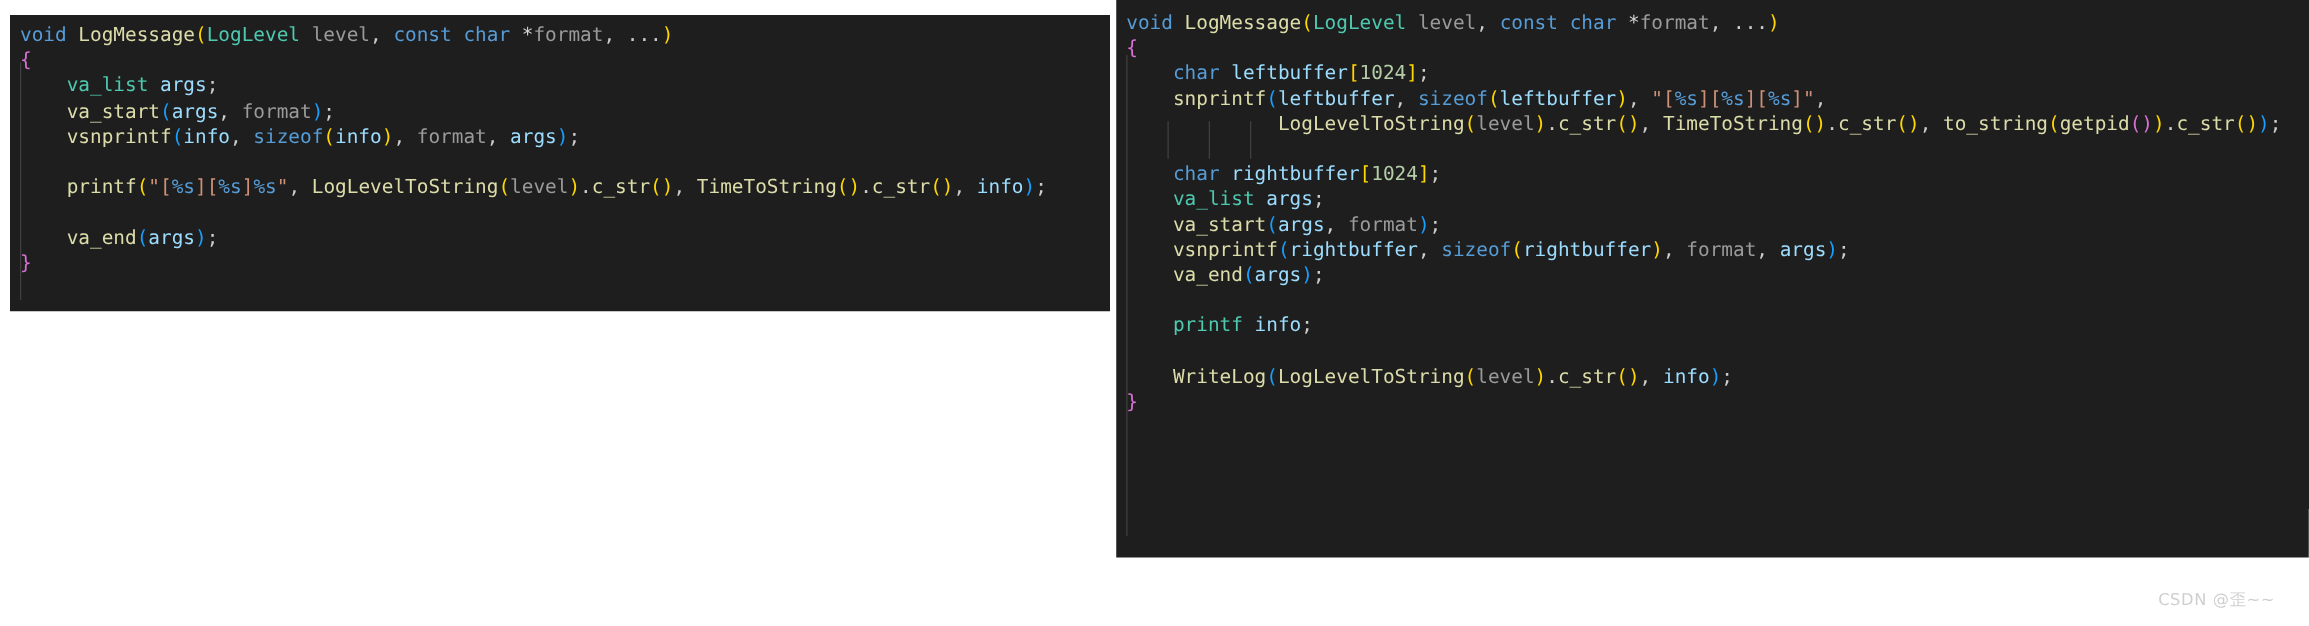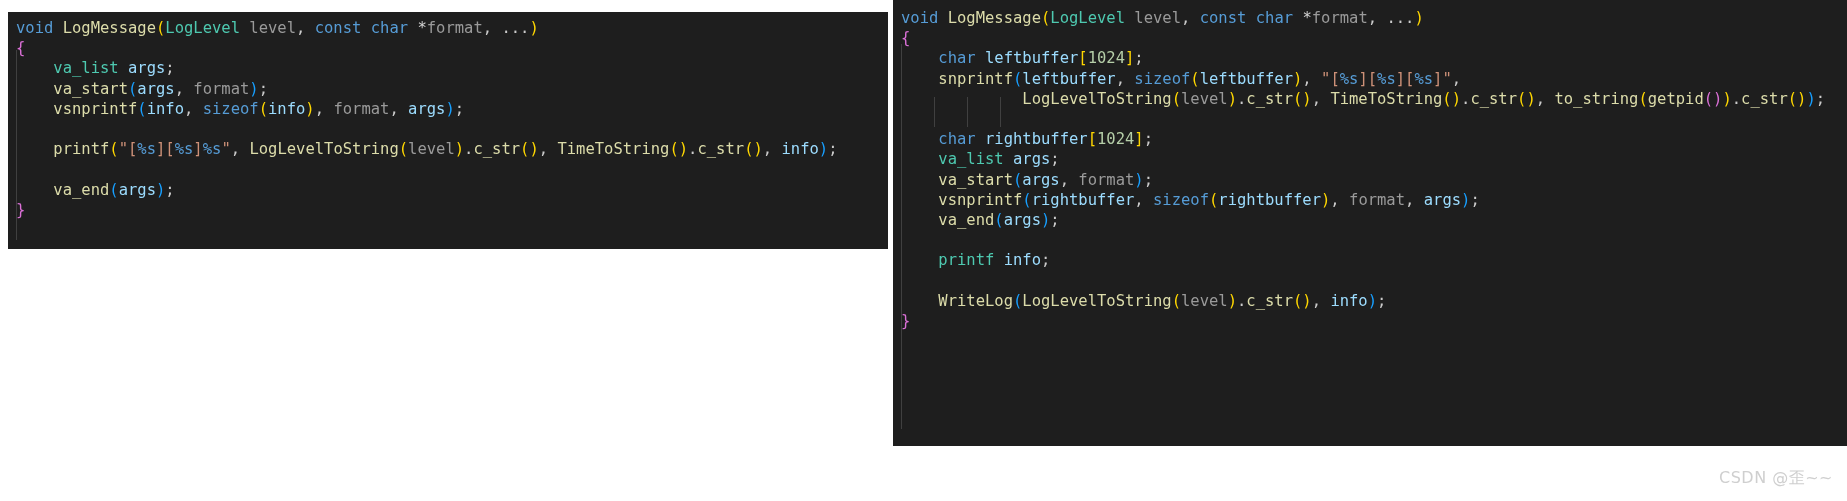--- a/index.html
+++ b/index.html
@@ -75,24 +75,24 @@
   .strfmt  { color: #569cd6; }  
   .punct   { color: #cccccc; }  
   .op      { color: #d4d4d4; }  
   .p1      { color: #ffd700; }  
   .p2      { color: #da70d6; }  
   .p3      { color: #179fff; }  
   .brace1  { color: #da70d6; }  
 
   #watermark {
     position: absolute;
-    right: 14px;
+    right: 27px;
     bottom: 12px;
     color: #cfcfcf;
-    font-size: 16px;
+    font-size: 13px;
     font-family: "DejaVu Sans", "Liberation Sans", sans-serif;
     letter-spacing: 0.5px;
     white-space: nowrap;
     user-select: none;
     margin-top: 36px;
   }
 </style>
 </head>
 <body>
 

